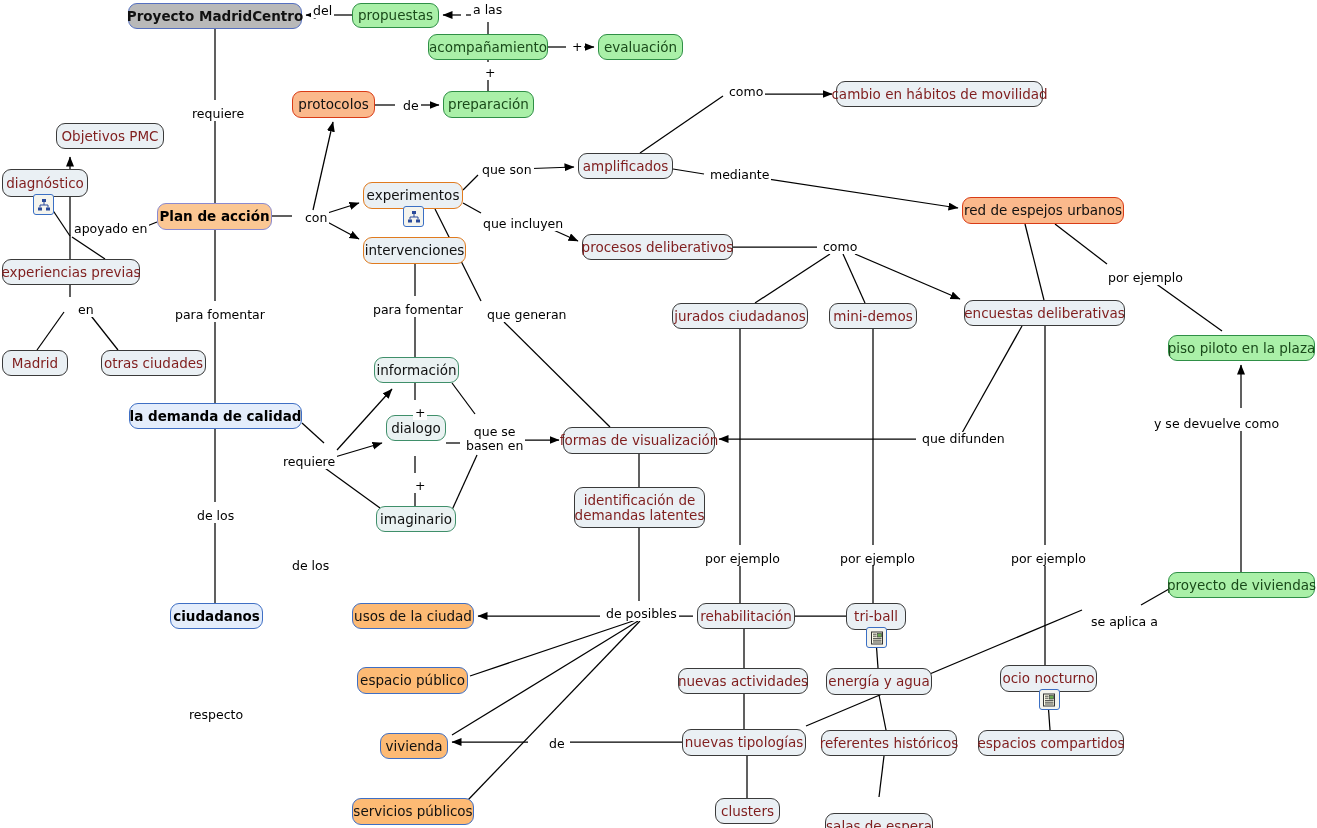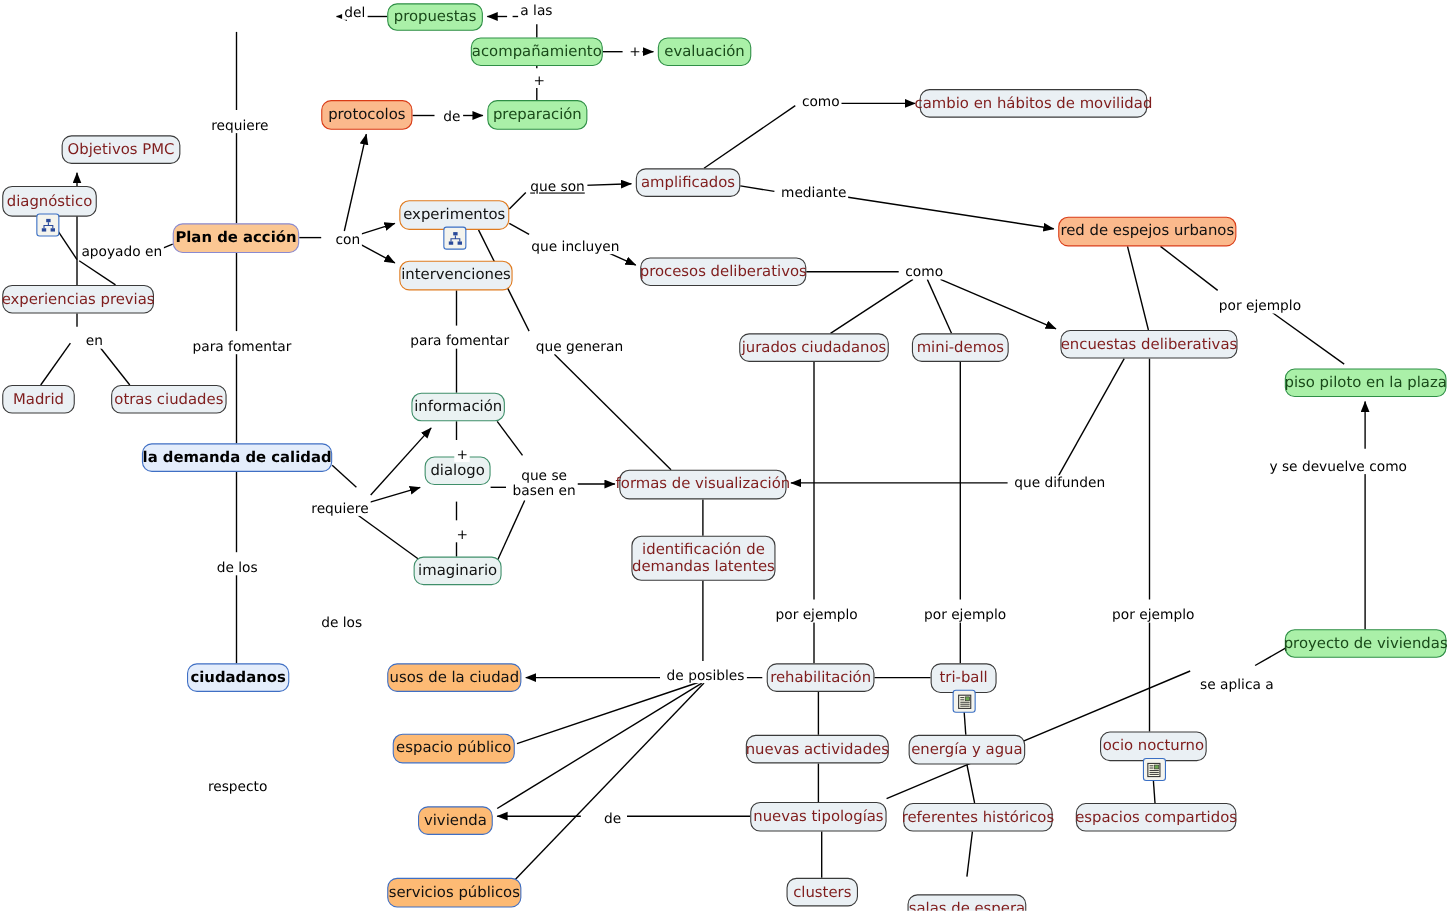--- a/index.html
+++ b/index.html
@@ -159,20 +159,21 @@
       <line x1="682" y1="742" x2="570" y2="742"></line>
       <line x1="528" y1="742" x2="452" y2="742" marker-end="url(#ah)"></line>
 
       <line x1="806" y1="726" x2="1082" y2="610"></line>
       <line x1="1141" y1="605" x2="1190" y2="577" marker-end="url(#ah)"></line>
 
       <line x1="1241" y1="572" x2="1241" y2="428"></line>
       <line x1="1241" y1="408" x2="1241" y2="365" marker-end="url(#ah)"></line>
     </g>
   </svg>
+<div class="node n-grayfill" style="left: 128px; top: 3px; width: 174px; min-height: 26px;"><span>Proyecto MadridCentro</span></div>
     <div class="node n-greenfill" style="left: 352px; top: 3px; width: 87px; min-height: 25px;"><span>propuestas</span></div>
     <div class="node n-greenfill" style="left: 428px; top: 34px; width: 120px; min-height: 26px;"><span>acompañamiento</span></div>
     <div class="node n-greenfill" style="left: 598px; top: 34px; width: 85px; min-height: 26px;"><span>evaluación</span></div>
     <div class="node n-orangered" style="left: 292px; top: 91px; width: 83px; min-height: 27px;"><span>protocolos</span></div>
     <div class="node n-greenfill" style="left: 443px; top: 91px; width: 91px; min-height: 27px;"><span>preparación</span></div>
     <div class="node n-plain" style="left: 56px; top: 123px; width: 108px; min-height: 26px;"><span>Objetivos PMC</span></div>
     <div class="node n-plain" style="left: 2px; top: 169px; width: 86px; min-height: 28px;"><span>diagnóstico</span></div>
     <div class="icon" style="left: 33px; top: 194px;">
       <svg width="14" height="14" viewBox="0 0 14 14">
         <rect x="5" y="1" width="4" height="3" fill="#2a4a9a"></rect>
@@ -240,21 +241,21 @@
     <div class="node n-blue" style="left: 352px; top: 798px; width: 122px; min-height: 27px;"><span>servicios públicos</span></div>
     <div class="node n-plain" style="left: 715px; top: 798px; width: 65px; min-height: 26px;"><span>clusters</span></div>
     <div class="node n-plain" style="left: 825px; top: 797px; width: 108px; min-height: 27px; margin-top: 16px;"><span>salas de espera</span></div>
     <div class="elabel" style="left: 311px; top: 4px;">del</div>
     <div class="elabel" style="left: 471px; top: 3px;">a las</div>
     <div class="elabel" style="left: 570px; top: 40px;">+</div>
     <div class="elabel" style="left: 483px; top: 66px;">+</div>
     <div class="elabel" style="left: 190px; top: 107px;">requiere</div>
     <div class="elabel" style="left: 401px; top: 99px;">de</div>
     <div class="elabel" style="left: 727px; top: 85px;">como</div>
-    <div class="elabel" style="left: 480px; top: 163px; text-decoration: underline;">que son</div>
+    <div class="elabel" style="left: 480px; top: 163px;">que son</div>
     <div class="elabel" style="left: 708px; top: 168px;">mediante</div>
     <div class="elabel" style="left: 303px; top: 211px;">con</div>
     <div class="elabel" style="left: 72px; top: 222px;">apoyado en</div>
     <div class="elabel" style="left: 481px; top: 217px;">que incluyen</div>
     <div class="elabel" style="left: 821px; top: 240px;">como</div>
     <div class="elabel" style="left: 1106px; top: 271px;">por ejemplo</div>
     <div class="elabel" style="left: 76px; top: 303px;">en</div>
     <div class="elabel" style="left: 173px; top: 308px;">para fomentar</div>
     <div class="elabel" style="left: 371px; top: 303px;">para fomentar</div>
     <div class="elabel" style="left: 485px; top: 308px;">que generan</div>

